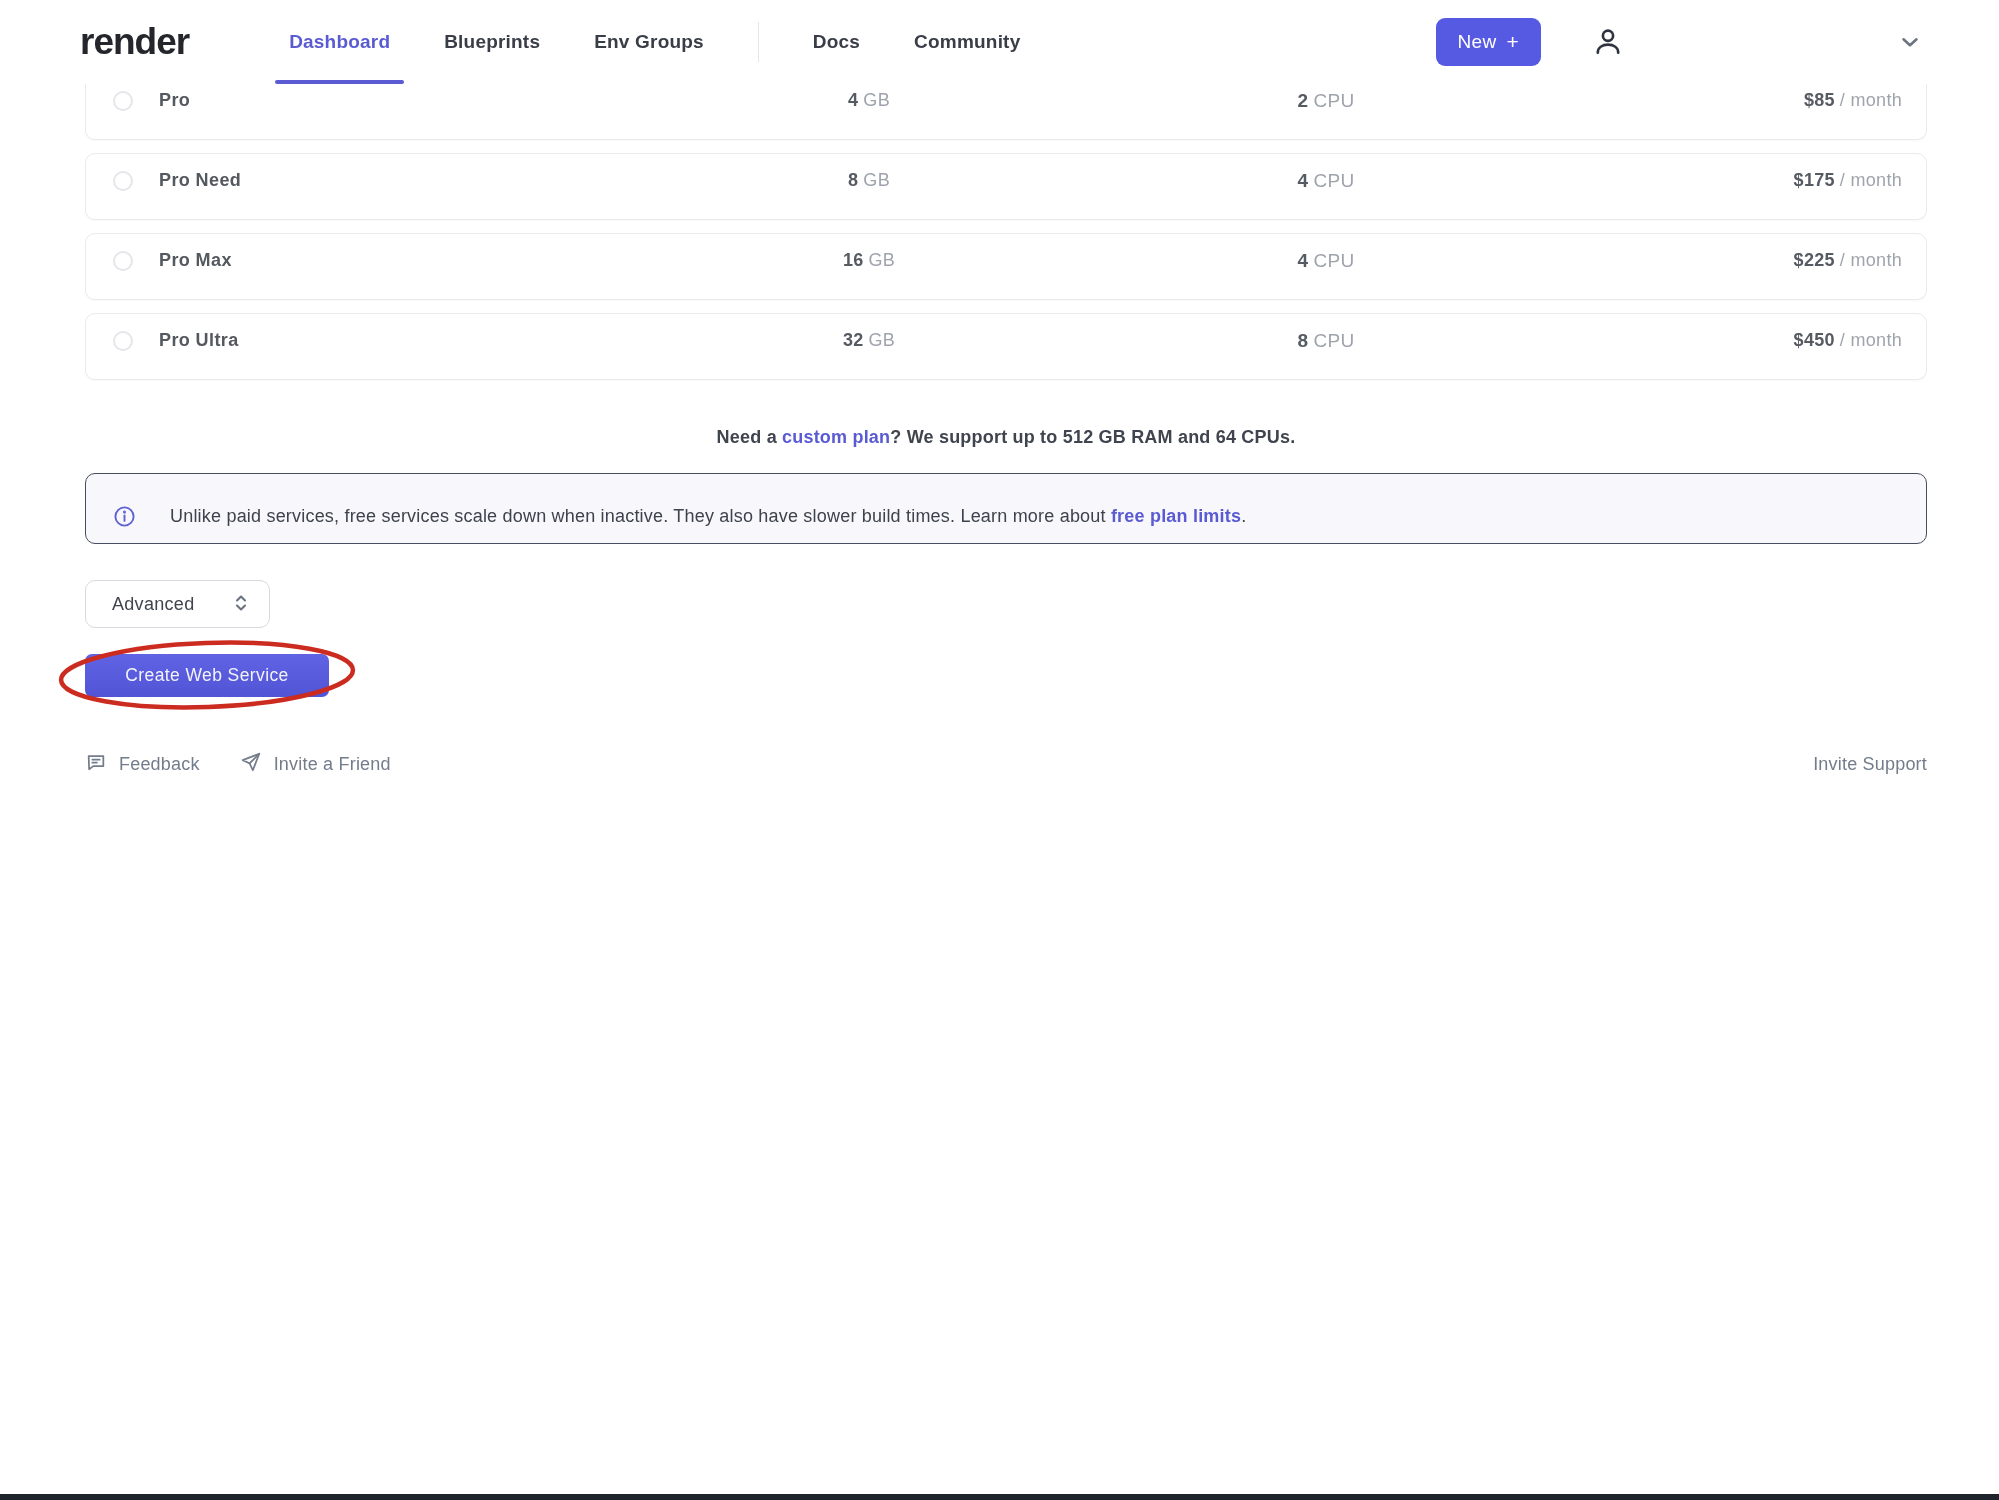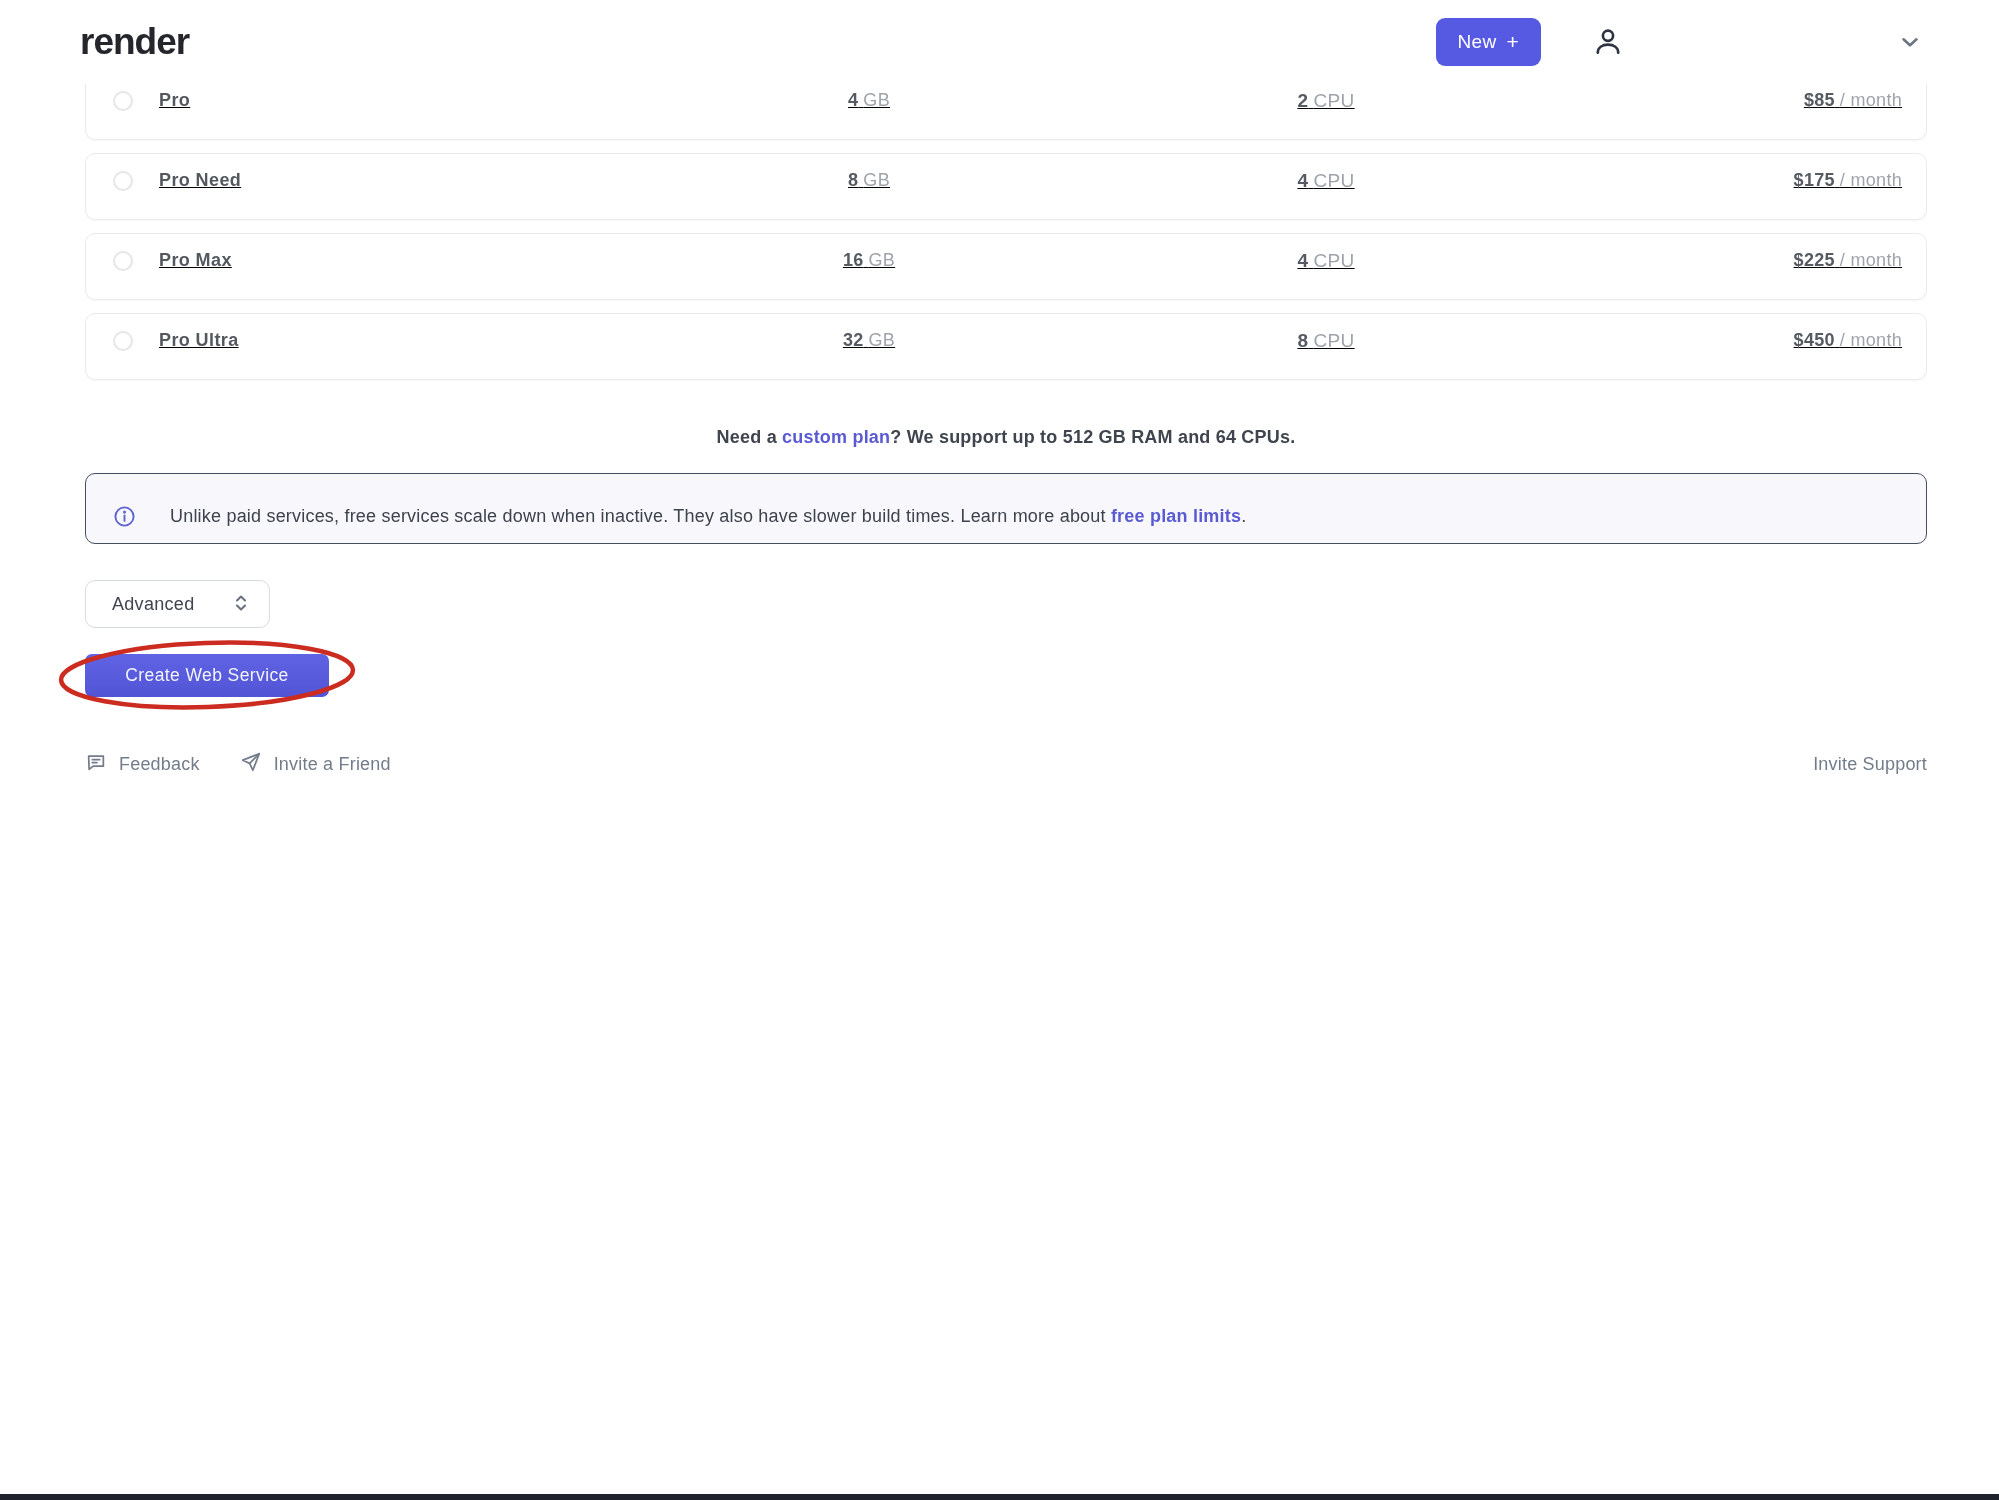--- a/index.html
+++ b/index.html
@@ -23,21 +23,21 @@
              font-family:"Liberation Sans", sans-serif; }
   .new-btn .plus { font-size:21px; font-weight:400; }
   .account-icon { margin-left:50px; display:flex; align-items:center; cursor:pointer; }
   .caret-icon { margin-left:272px; display:flex; align-items:center; cursor:pointer; }
 
   
   .container { margin-left:85px; width:1842px; }
   .rows-clip { overflow:hidden; }
   .plan-row { height:67px; background:#fff; border:1px solid #e9eaee; border-radius:10px;
               margin-bottom:13px; display:flex; align-items:center; padding:0 24px 12px 27px;
-              box-shadow:0 1px 2px rgba(40,44,63,.04); cursor:pointer;text-decoration:underline; }
+              box-shadow:0 1px 2px rgba(40,44,63,.04); cursor:pointer; }
   .plan-row.clipped { margin-top:-11px; }
   .radio { flex:0 0 20px; width:20px; height:20px; border:2px solid #e4e6ea; border-radius:50%;
            background:#fff; margin-right:26px; cursor:pointer; }
   .plan-name { flex:0 0 590px; font-size:18px; font-weight:600; color:#54585f; letter-spacing:.4px; }
   .plan-ram { flex:0 0 240px; text-align:center; font-size:18px; }
   .plan-spacer { flex:0 0 217px; }
   .plan-cpu { flex:0 0 240px; text-align:center; font-size:19px; }
   .plan-price { flex:1; text-align:right; font-size:18px; }
   .val { color:#565b63; font-weight:600; letter-spacing:.3px; }
   .unit { color:#9fa4ac; font-weight:400; letter-spacing:.3px; }
@@ -71,20 +71,28 @@
   .footer-right { margin-left:auto; font-size:18px; font-weight:500; letter-spacing:.2px; cursor:pointer; }
 
   .bottom-bar { position:absolute; left:0; bottom:0; width:100%; height:6px; background:#1f242c; }
 </style>
 </head>
 <body>
 
 <div class="header">
   <div class="logo">render</div>
 
+  <div class="nav">
+    <div class="nav-item active">Dashboard</div>
+    <div class="nav-item">Blueprints</div>
+    <div class="nav-item">Env Groups</div>
+    <div class="nav-divider"></div>
+    <div class="nav-item">Docs</div>
+    <div class="nav-item">Community</div>
+  </div>
 
   <div class="header-right">
     <button class="new-btn">
       <span>New</span>
       <span class="plus">+</span>
     </button>
     <span class="account-icon">
       <svg width="34" height="34" viewBox="0 0 24 24" fill="none" stroke="#2e3340" stroke-width="1.9" stroke-linecap="round">
         <circle cx="12" cy="7.6" r="3.6"></circle>
         <path d="M4.8 19.5c0-3.6 3.2-5.6 7.2-5.6s7.2 2 7.2 5.6"></path>

